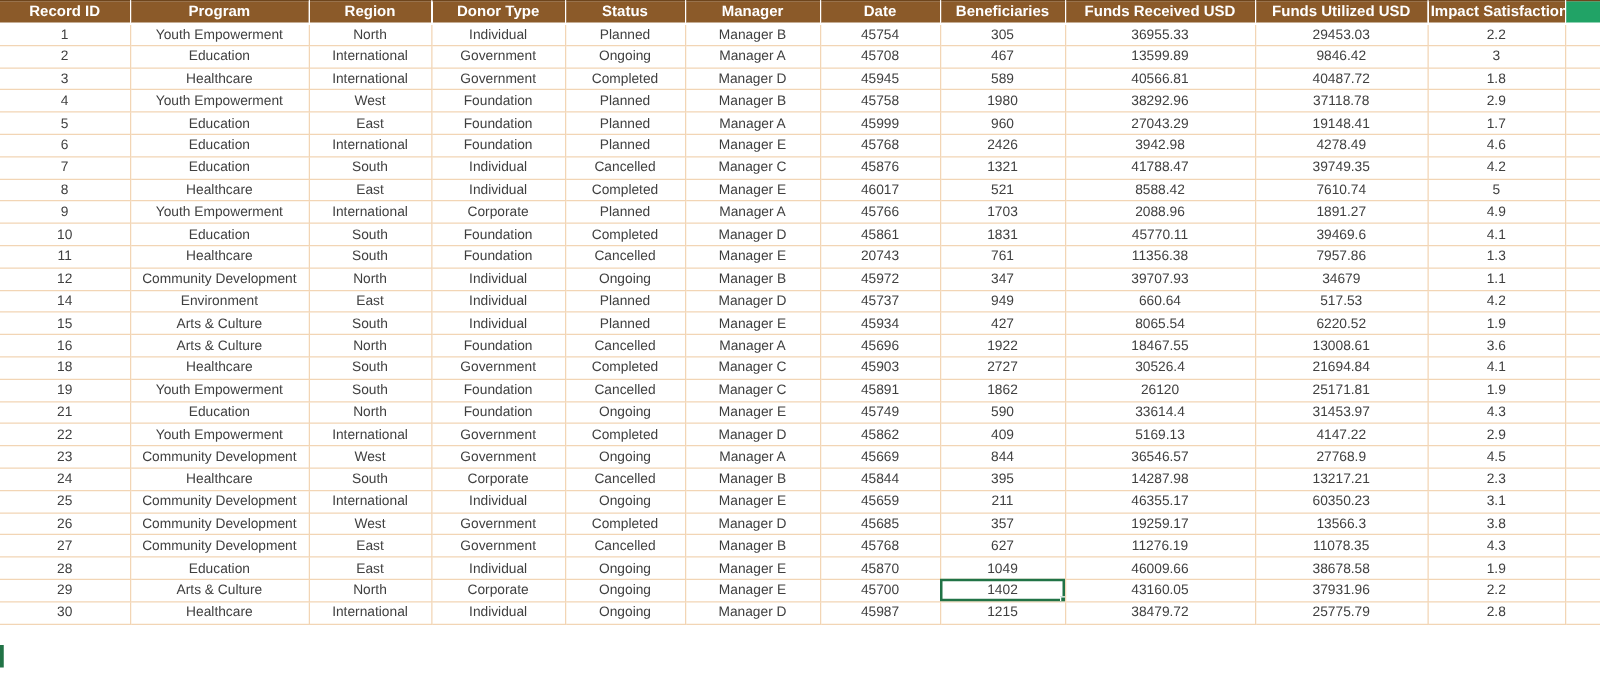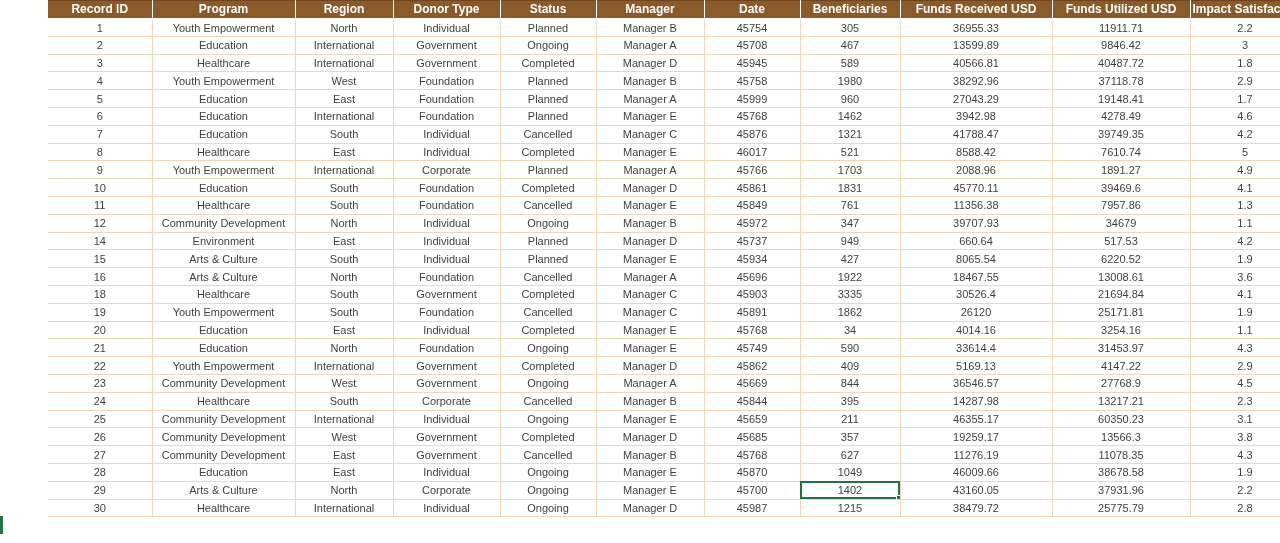--- a/index.html
+++ b/index.html
@@ -5,21 +5,20 @@
   html, body { margin: 0; padding: 0; background: #ffffff; }
   * { box-sizing: border-box; }
 
   #screen {
     position: relative;
     width: 1280px;
     height: 543px;
     overflow: hidden;
     background: #ffffff;
     font-family: "Liberation Sans", sans-serif;
-    padding-left: 48px;
   }
 
   table.sheet {
     border-collapse: collapse;
     table-layout: fixed;
     width: 1280px;
   }
 
   table.sheet thead th {
     background: var(--header-bg, #8B5A29);
@@ -119,21 +118,21 @@
         <tr>
           <td>1</td>
           <td>Youth Empowerment</td>
           <td>North</td>
           <td>Individual</td>
           <td>Planned</td>
           <td>Manager B</td>
           <td>45754</td>
           <td>305</td>
           <td>36955.33</td>
-          <td>11911.71</td>
+          <td>29453.03</td>
           <td>2.2</td>
           <td></td>
         </tr>
         <tr>
           <td>2</td>
           <td>Education</td>
           <td>International</td>
           <td>Government</td>
           <td>Ongoing</td>
           <td>Manager A</td>
@@ -187,21 +186,21 @@
           <td></td>
         </tr>
         <tr>
           <td>6</td>
           <td>Education</td>
           <td>International</td>
           <td>Foundation</td>
           <td>Planned</td>
           <td>Manager E</td>
           <td>45768</td>
-          <td>1462</td>
+          <td>2426</td>
           <td>3942.98</td>
           <td>4278.49</td>
           <td>4.6</td>
           <td></td>
         </tr>
         <tr>
           <td>7</td>
           <td>Education</td>
           <td>South</td>
           <td>Individual</td>
@@ -256,21 +255,21 @@
           <td>4.1</td>
           <td></td>
         </tr>
         <tr>
           <td>11</td>
           <td>Healthcare</td>
           <td>South</td>
           <td>Foundation</td>
           <td>Cancelled</td>
           <td>Manager E</td>
-          <td>45849</td>
+          <td>20743</td>
           <td>761</td>
           <td>11356.38</td>
           <td>7957.86</td>
           <td>1.3</td>
           <td></td>
         </tr>
         <tr>
           <td>12</td>
           <td>Community Development</td>
           <td>North</td>
@@ -327,52 +326,38 @@
           <td></td>
         </tr>
         <tr>
           <td>18</td>
           <td>Healthcare</td>
           <td>South</td>
           <td>Government</td>
           <td>Completed</td>
           <td>Manager C</td>
           <td>45903</td>
-          <td>3335</td>
+          <td>2727</td>
           <td>30526.4</td>
           <td>21694.84</td>
           <td>4.1</td>
           <td></td>
         </tr>
         <tr>
           <td>19</td>
           <td>Youth Empowerment</td>
           <td>South</td>
           <td>Foundation</td>
           <td>Cancelled</td>
           <td>Manager C</td>
           <td>45891</td>
           <td>1862</td>
           <td>26120</td>
           <td>25171.81</td>
           <td>1.9</td>
-          <td></td>
-        </tr>
-        <tr>
-          <td>20</td>
-          <td>Education</td>
-          <td>East</td>
-          <td>Individual</td>
-          <td>Completed</td>
-          <td>Manager E</td>
-          <td>45768</td>
-          <td>34</td>
-          <td>4014.16</td>
-          <td>3254.16</td>
-          <td>1.1</td>
           <td></td>
         </tr>
         <tr>
           <td>21</td>
           <td>Education</td>
           <td>North</td>
           <td>Foundation</td>
           <td>Ongoing</td>
           <td>Manager E</td>
           <td>45749</td>

